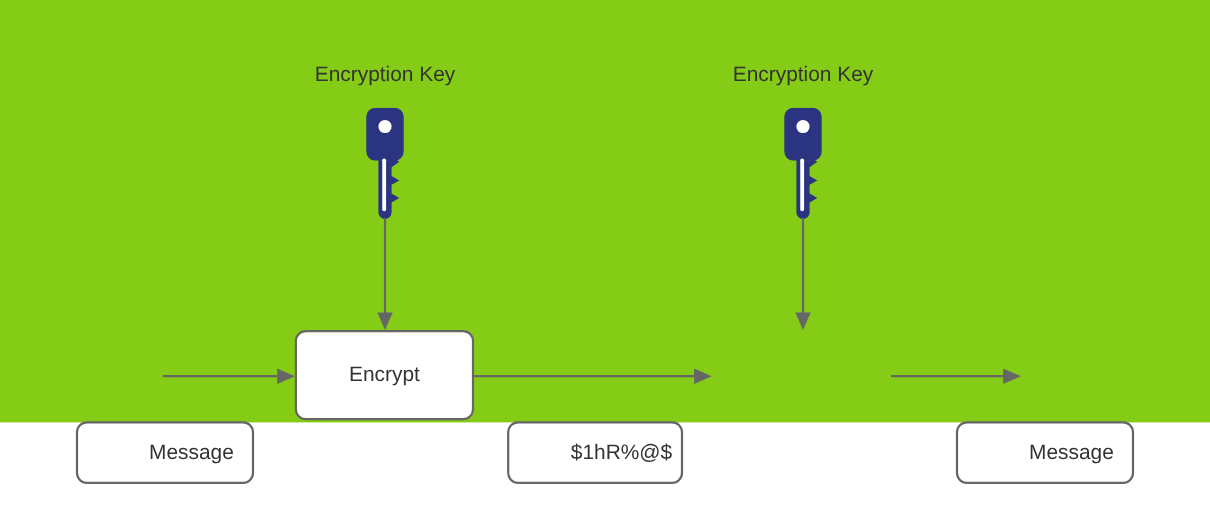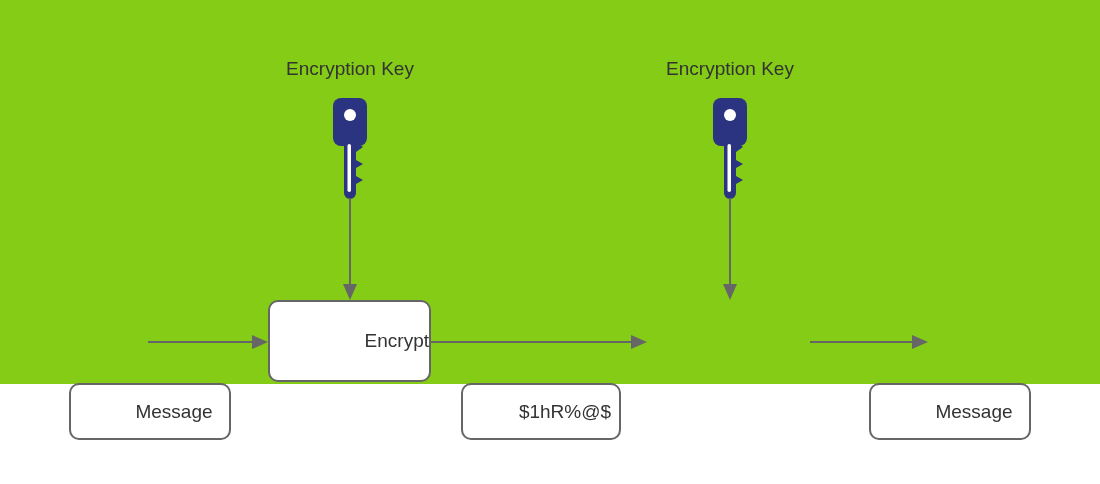--- a/index.html
+++ b/index.html
@@ -31,21 +31,21 @@
     position: absolute;
   }
   .proc-box {
     position: absolute;
     border: 2px solid #666666;
     border-radius: 10px;
     background: #ffffff;
     box-sizing: border-box;
     display: flex;
     align-items: center;
-    justify-content: flex-end;
+    justify-content: center;
   }
   .proc-box-label {
     font-size: 19px;
     color: #333333;
     white-space: nowrap;
   }
   .data-box {
     position: absolute;
     border: 2px solid #666666;
     border-radius: 10px;

